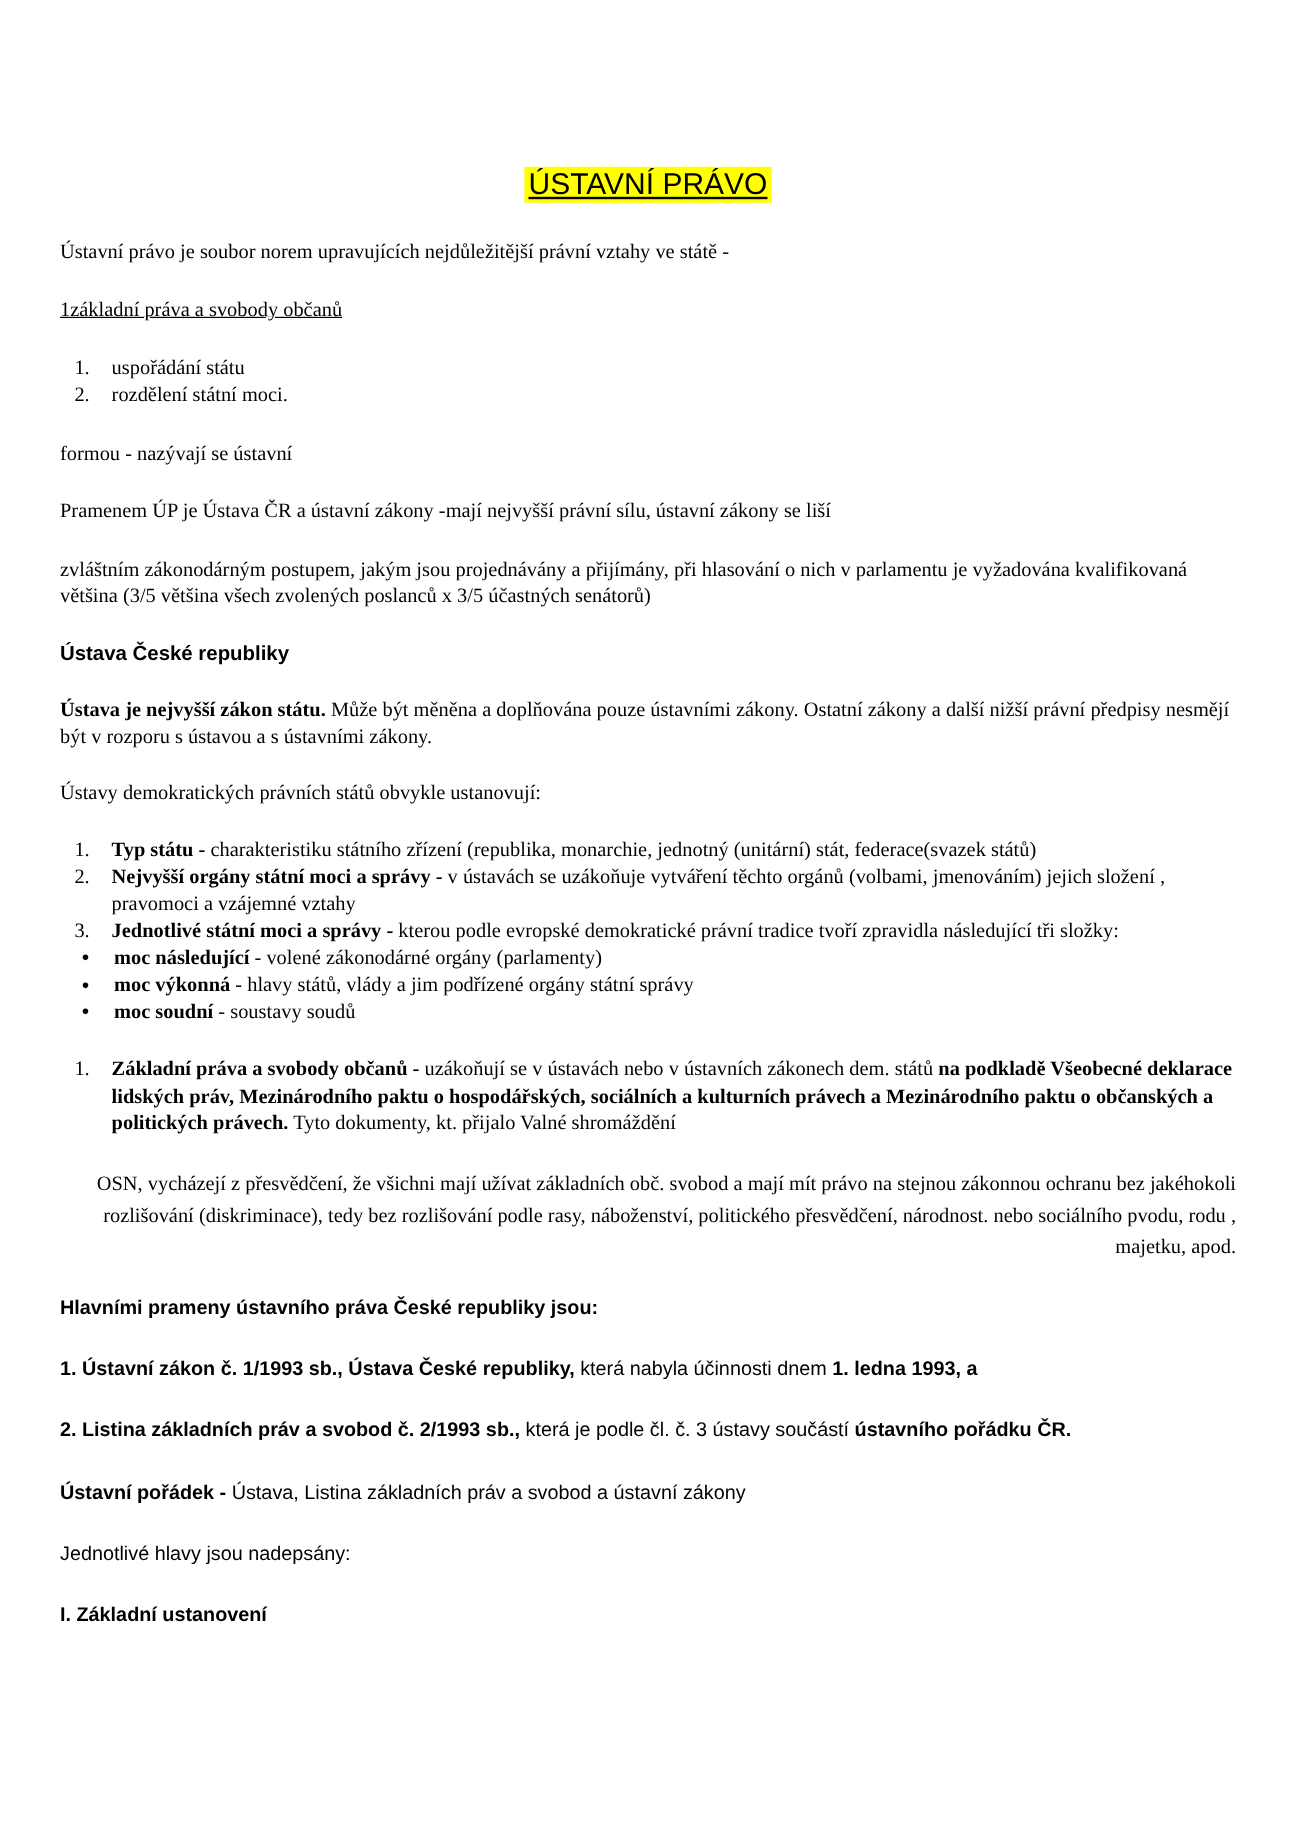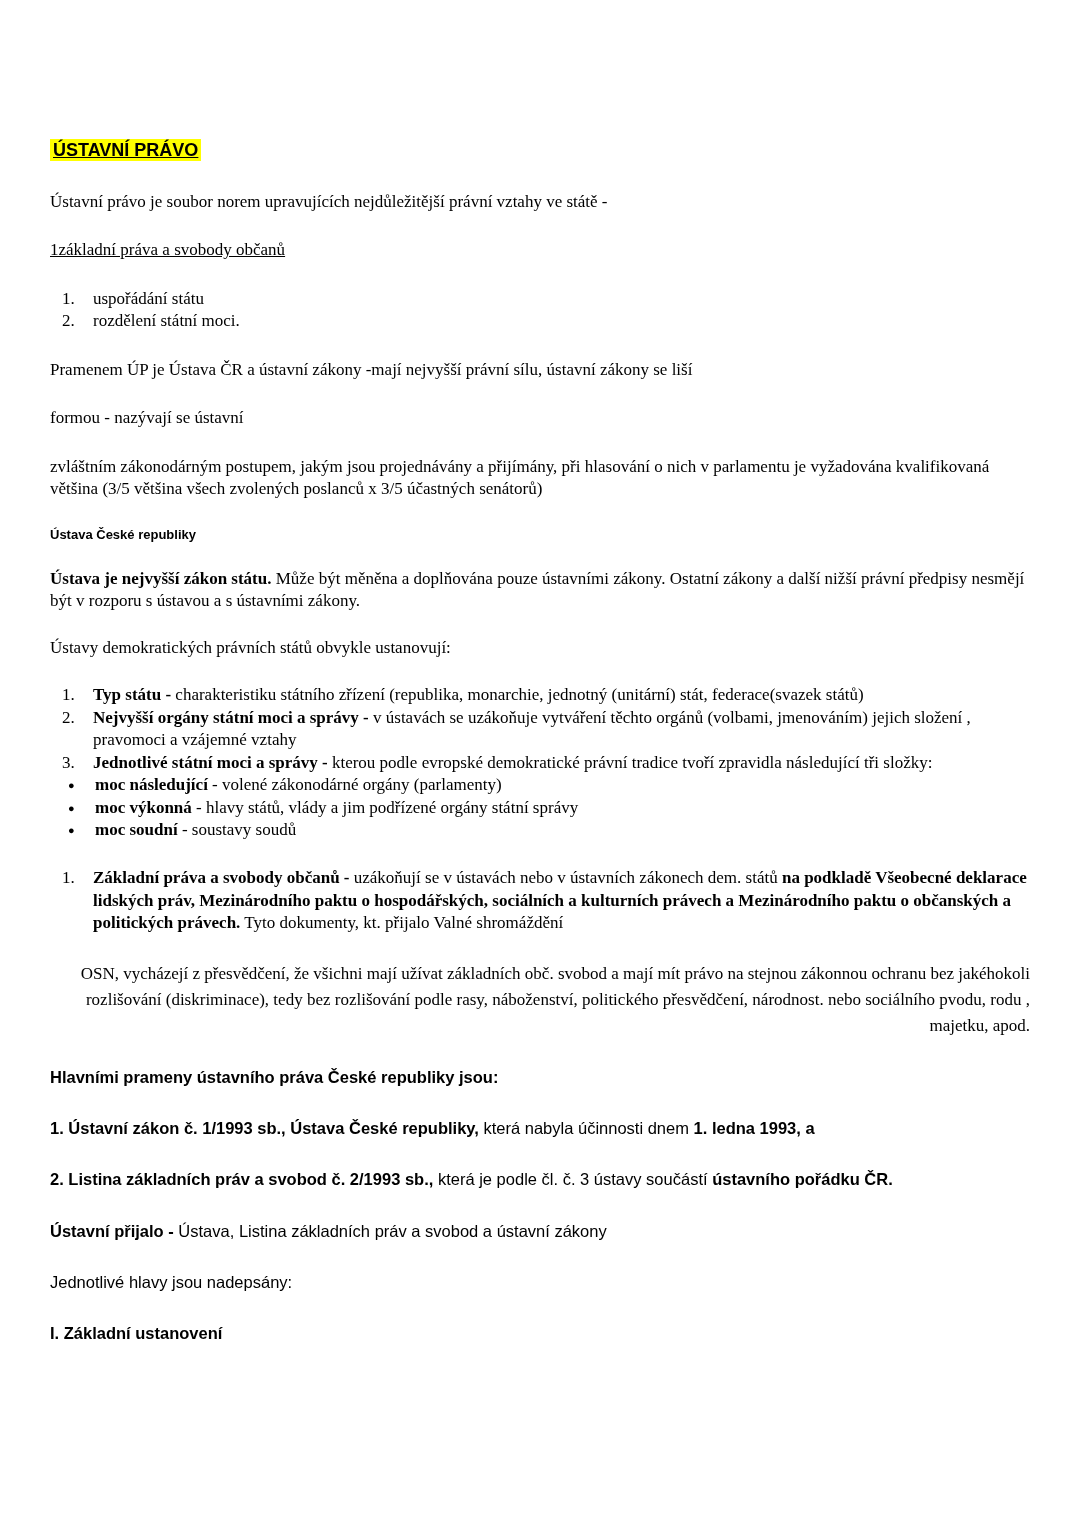--- a/index.html
+++ b/index.html
@@ -11,31 +11,31 @@
     background: #ffffff;
     color: #000000;
     padding: 140px 50px 60px 50px;
   }
   .serif { font-family: "Liberation Serif", "DejaVu Serif", serif; font-size: 17px; line-height: 1.32; }
   .sans  { font-family: "Liberation Sans", "DejaVu Sans", sans-serif; font-size: 16.5px; line-height: 1.35; }
   .b { font-weight: bold; }
   .para { margin: 0 0 26px 0; }
   .sans-para { margin: 0 0 29px 0; }
   .title-line {
-    text-align: left;
+    text-align: center;
     margin: 0 0 30px 0;
     font-family: "Liberation Sans", "DejaVu Sans", sans-serif;
-    font-size: 18px;
-    font-weight: bold;
+    font-size: 25px;
+    font-weight: normal;
   }
   .hl { background: #ffff00; text-decoration: underline; padding: 1px 3px; }
   .underline { text-decoration: underline; }
   .heading-sans {
     font-family: "Liberation Sans", "DejaVu Sans", sans-serif;
-    font-size: 13px;
+    font-size: 17px;
     font-weight: bold;
     margin: 0 0 26px 0;
   }
   .heading-serif {
     font-family: "Liberation Serif", "DejaVu Serif", serif;
     font-size: 17px;
     font-weight: normal;
     margin: 0 0 26px 0;
   }
   .olist { margin: 0 0 26px 0; }
@@ -64,23 +64,23 @@
     <div class="oli">
       <span class="num">1.</span>
       <span class="txt">uspořádání státu</span>
     </div>
     <div class="oli">
       <span class="num">2.</span>
       <span class="txt">rozdělení státní moci.</span>
     </div>
   </div>
 
+  <p class="serif para"><span>formou - nazývají se ústavní</span></p>
+
   <p class="serif para"><span>Pramenem ÚP je Ústava ČR a ústavní zákony -mají nejvyšší právní sílu, ústavní zákony se liší</span></p>
-
-  <p class="serif para"><span>formou - nazývají se ústavní</span></p>
 
   <p class="serif para"><span>zvláštním zákonodárným postupem, jakým jsou projednávány a přijímány, při hlasování o nich v parlamentu je vyžadována kvalifikovaná většina (3/5 většina všech zvolených poslanců x 3/5 účastných senátorů)</span></p>
 
   <div class="heading-sans"><span>Ústava České republiky</span></div>
 
   <p class="serif para"><span class="b">Ústava je nejvyšší zákon státu.</span><span> Může být měněna a doplňována pouze ústavními zákony. Ostatní zákony a další nižší právní předpisy nesmějí být v rozporu s ústavou a s ústavními zákony.</span></p>
 
   <div class="heading-serif"><span>Ústavy demokratických právních států obvykle ustanovují:</span></div>
 
   <div class="olist serif">
@@ -119,20 +119,20 @@
   </div>
 
   <p class="serif para osn"><span>OSN, vycházejí z přesvědčení, že všichni mají užívat základních obč. svobod a mají mít právo na stejnou zákonnou ochranu bez jakéhokoli rozlišování (diskriminace), tedy bez rozlišování podle rasy, náboženství, politického přesvědčení, národnost. nebo sociálního pvodu, rodu , majetku, apod.</span></p>
 
   <p class="sans sans-para b"><span>Hlavními prameny ústavního práva České republiky jsou:</span></p>
 
   <p class="sans sans-para"><span class="b">1. Ústavní zákon č. 1/1993 sb., Ústava České republiky,</span><span> která nabyla účinnosti dnem </span><span class="b">1. ledna 1993, a</span></p>
 
   <p class="sans sans-para"><span class="b">2. Listina základních práv a svobod č. 2/1993 sb.,</span><span> která je podle čl. č. 3 ústavy součástí </span><span class="b">ústavního pořádku ČR.</span></p>
 
-  <p class="sans sans-para"><span class="b">Ústavní přijalo -</span><span> Ústava, Listina základních práv a svobod a ústavní zákony</span></p>
+  <p class="sans sans-para"><span class="b">Ústavní pořádek -</span><span> Ústava, Listina základních práv a svobod a ústavní zákony</span></p>
 
 
   <p class="sans sans-para"><span>Jednotlivé hlavy jsou nadepsány:</span></p>
 
   <p class="sans sans-para b"><span>I. Základní ustanovení</span></p>
 
 </div>
 
 </body></html>

